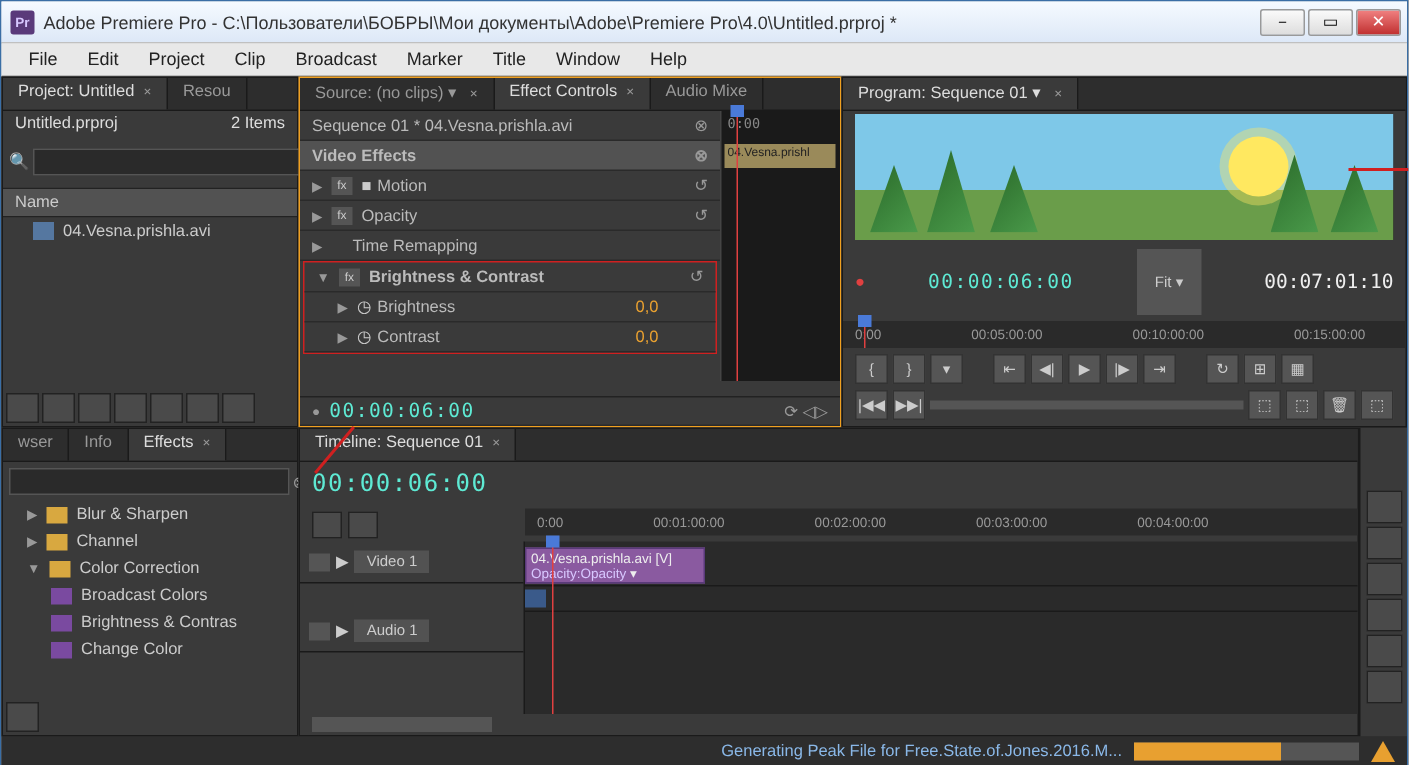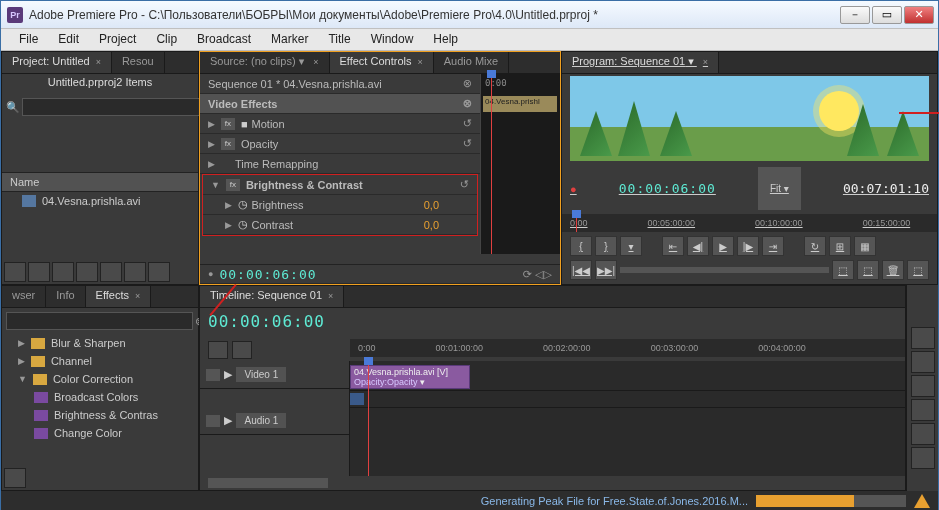--- a/index.html
+++ b/index.html
@@ -28,26 +28,26 @@
 .ef-row.hdr { background: #525252; font-weight: bold; }
 .ef-row .tw { color: #999; margin-right: 6px; font-size: 9px;}
 .ef-row .fx { width: 14px; height: 12px; background: #555; margin-right: 6px; font-size: 8px; text-align:center; line-height:12px;}
 .ef-row .lbl { flex: 1; color: #bbb; }
 .ef-row .val { color: #e8a030; margin-right: 30px; }
 .ef-row .rst { color: #999; font-size: 11px; }
 .bc-box { border: 1px solid #d02020; margin: 0 2px; }
 .proj-thumb { width: 100px; height: 56px; background: #1a1a1a; border: 1px solid #555; margin: 6px; position:relative;}
 .proj-thumb::after { content:""; position:absolute; left:35px; top:18px; width:28px; height:18px; background: radial-gradient(#8ef,#04a); border-radius:4px;}
 .proj-info { font-size: 10px; color: #aaa; line-height: 1.3; padding-top: 6px;}
-.proj-footer { display:flex; justify-content:center; padding:2px 8px; color:#ddd; font-size:11px;}
+.proj-footer { display:flex; justify-content:space-between; padding:2px 8px; color:#ddd; font-size:11px;}
 .proj-search { display:flex; padding:4px; align-items:center; gap:2px;}
 .proj-search .mag { width:16px; color:#999;}
 .proj-search .inp { flex:1; background:#2a2a2a; border:1px solid #555; color:#999; padding:2px 4px; height:18px;}
 .proj-search .dd { background:#555; color:#ccc; padding:2px 6px; font-size:10px;}
-.name-hdr { background:#525252; padding:3px 8px; border-top:1px solid #222; border-bottom:1px solid #222;margin-top:48px;}
+.name-hdr { background:#525252; padding:3px 8px; border-top:1px solid #222; border-bottom:1px solid #222;}
 .item-row { padding:3px 8px 3px 20px; display:flex; align-items:center; gap:6px;}
 .item-row .ic { width:14px; height:12px; background:#5577a0;}
 .icon-bar { display:flex; gap:2px; padding:2px; background:#3a3a3a; }
 .icon-bar .ib { width:22px; height:20px; background:#4a4a4a; border:1px solid #222;}
 .time-yellow { color: #5eead4; font-size: 13px; font-family: monospace; letter-spacing:1px;}
 .time-white { color: #eee; font-size: 13px; font-family: monospace; }
 .program-stage { flex:1; background:#1a1a1a; margin:2px 8px; position:relative; overflow:hidden;}
 .sunny { position:absolute; inset:0; background: linear-gradient(#7ec8e8 60%, #6a9d4a 60%);}
 .sun { position:absolute; right:70px; top:15px; width:40px; height:40px; background:#ffe860; border-radius:50%; box-shadow:0 0 0 6px rgba(255,230,100,.4);}
 .tree { position:absolute; bottom:5px; width:32px; height:45px; background: linear-gradient(135deg,#2a6a2a,#4a9a4a); clip-path: polygon(50% 0,100% 100%,0 100%);}
@@ -208,21 +208,21 @@
           </div>
         </div>
         <div class="ef-row" style="background:#3a3a3a;border-top:1px solid #222;">
           <span class="tw">●</span>
             <span class="time-yellow">00:00:06:00</span>
           <span style="flex:1"></span>
           <span class="rst">⟳ ◁▷</span>
         </div>
       </div>
 
-      <div class="panel prog-col" style="position:relative;text-decoration:underline;">
+      <div class="panel prog-col" style="position:relative;">
         <div class="tab-strip">
           <div class="tab active"><span>Program: Sequence 01</span> ▾ <span class="x">×</span></div>
         </div>
         <div class="program-stage">
           <div class="sunny"></div>
           <div class="sun"></div>
           <div class="tree" style="left:10px;"></div>
           <div class="tree" style="left:48px;height:55px;"></div>
           <div class="tree" style="left:90px;"></div>
           <div class="tree" style="right:10px;"></div>

